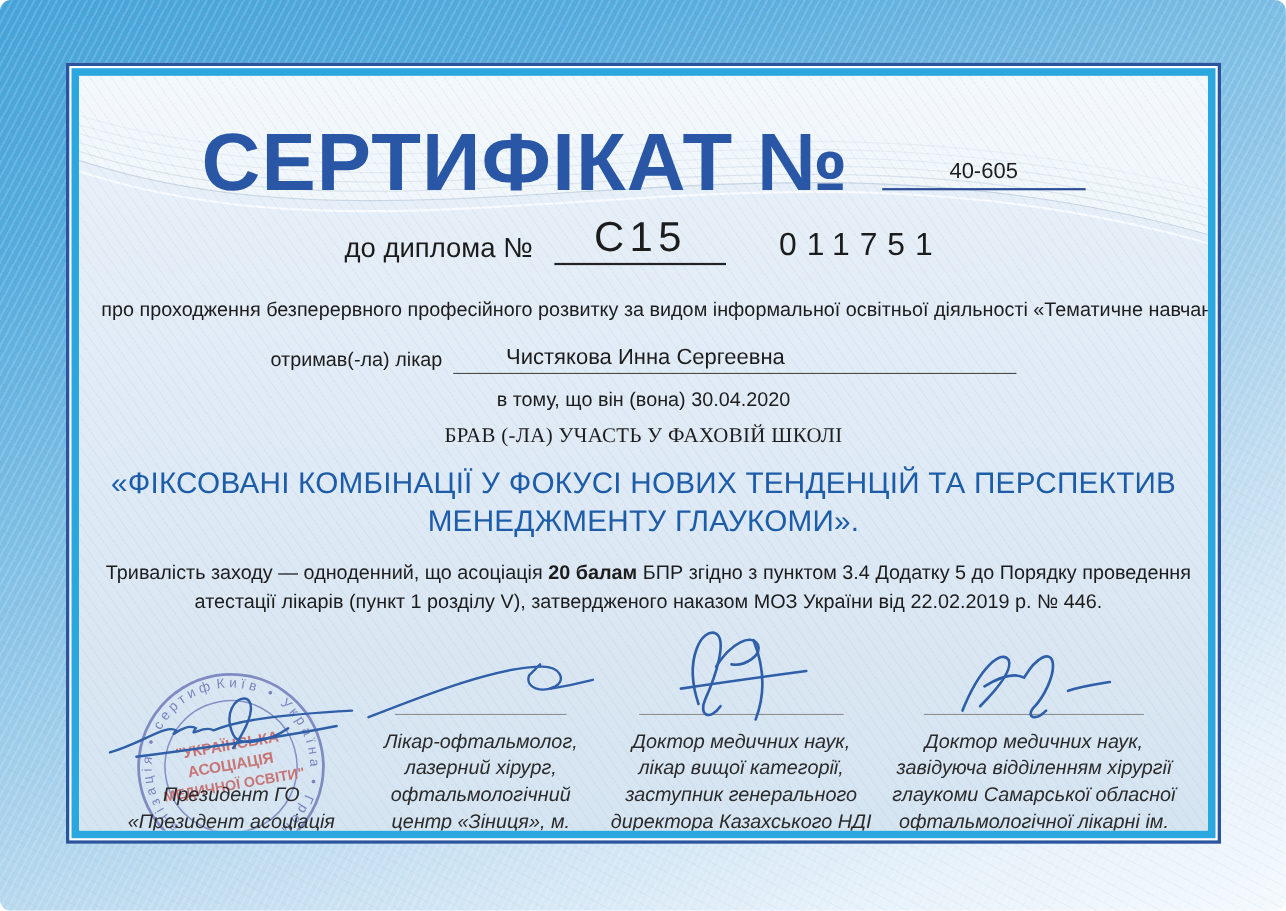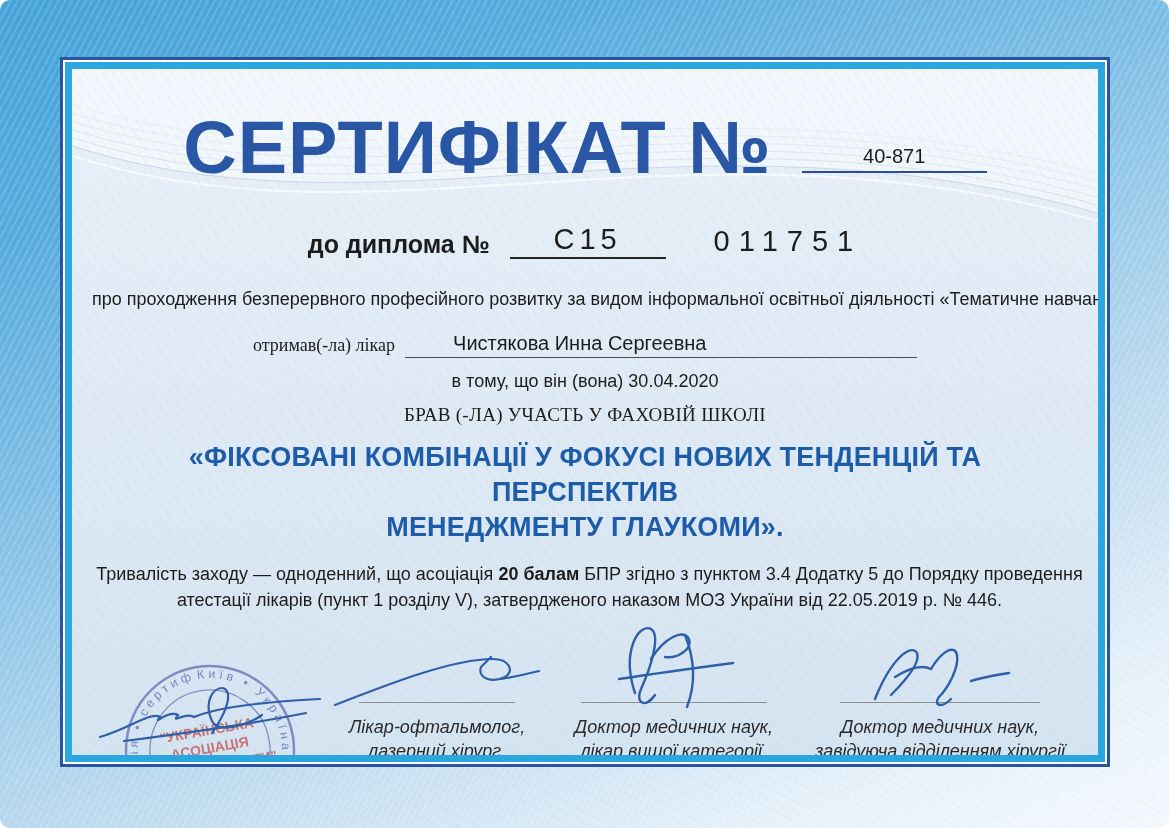--- a/index.html
+++ b/index.html
@@ -27,34 +27,34 @@
   .waves{position:absolute;top:0;left:0;width:100%;height:230px;pointer-events:none;}
 
   .content{position:relative;z-index:3;padding:30px 20px 0 20px;text-align:center;color:#1c1c1c;}
 
   .title-row{display:flex;justify-content:center;align-items:flex-end;gap:30px;margin-top:14px;}
   .cert-title{font-size:74px;font-weight:bold;color:#2a57a5;line-height:.95;margin:0;letter-spacing:1px;}
   .cert-no{width:185px;border-bottom:2px solid #2b4d95;font-size:20px;color:#1c1c1c;
     padding-bottom:3px;margin-bottom:10px;text-align:center;}
 
   .diploma-row{display:flex;justify-content:center;align-items:flex-end;margin-top:12px;}
-  .diploma-label{font-size:25px;font-weight:bold;}
+  .diploma-label{font-size:25px;font-weight:normal;}
   .diploma-series{min-width:140px;border-bottom:2px solid #222;margin-left:20px;
-    font-size:29px;letter-spacing:5px;padding:0 8px 1px 8px;margin-top:28px;}
+    font-size:38px;letter-spacing:5px;padding:0 8px 1px 8px;}
   .diploma-number{font-size:29px;letter-spacing:9px;margin-left:48px;padding-bottom:1px;}
 
   .intro{font-size:18px;margin-top:30px;white-space:nowrap;}
   .recipient-row{display:flex;justify-content:center;align-items:flex-end;margin-top:22px;}
-  .recipient-label{font-size:18px;padding-bottom:2px;font-family:Liberation Serif, serif;}
+  .recipient-label{font-size:18px;padding-bottom:2px;}
   .recipient-line{width:512px;border-bottom:1.5px solid #4a4a4a;margin-left:10px;
     font-size:20px;text-align:left;padding:0 0 2px 48px;box-sizing:border-box;}
   .date-line{font-size:18px;margin-top:13px;}
   .participation{font-size:19px;margin-top:12px;letter-spacing:.3px;font-family:Liberation Serif, serif;}
 
-  .event-title{margin-top:14px;font-size:27px;font-weight:bold;color:#1d5ca8;line-height:1.3;letter-spacing:.2px;}
+  .event-title{margin-top:14px;font-size:27px;font-weight:normal;color:#1d5ca8;line-height:1.3;letter-spacing:.2px;}
   .duration{font-size:18px;line-height:1.45;margin:15px auto 0 auto;width:995px;}
 
   .sig-grid{display:grid;grid-template-columns:24% 22% 26% 28%;margin-top:12px;align-items:end;}
   .sig-cell{position:relative;text-align:center;padding:0 6px;}
   .sig-area{position:relative;height:88px;}
   .autograph{position:absolute;bottom:2px;left:50%;transform:translateX(-50%);z-index:2;}
   .sig-line{position:absolute;bottom:10px;left:12%;width:76%;border-top:1.6px solid #8f8f8f;z-index:1;}
   .sig-caption{position:relative;z-index:3;font-style:italic;font-size:18px;line-height:1.35;color:#2a2a2a;margin-top:2px;}
   .stamp{position:absolute;left:50%;top:-12px;transform:translateX(-50%) rotate(-10deg);z-index:1;opacity:.85;}
 </style>
@@ -74,21 +74,21 @@
           <path d="M-20,38 C300,145 620,-4 1050,118" fill="none" stroke="rgba(130,158,186,0.12)" stroke-width="1"></path>
           <path d="M-20,30 C300,135 620,-10 1050,110" fill="none" stroke="rgba(130,158,186,0.10)" stroke-width="1"></path>
           <path d="M-20,80 C300,195 620,28 1050,158" fill="none" stroke="rgba(255,255,255,0.7)" stroke-width="2"></path>
         </svg>
         <div class="pinstripes"></div>
 
         <div class="content">
 
           <div class="title-row">
             <h1 class="cert-title">СЕРТИФІКАТ №</h1>
-            <div class="cert-no">40-871</div>
+            <div class="cert-no">40-605</div>
           </div>
 
           <div class="diploma-row">
             <span class="diploma-label">до диплома №</span>
             <span class="diploma-series">C15</span>
             <span class="diploma-number">011751</span>
           </div>
 
           <div class="intro">про проходження безперервного професійного розвитку за видом інформальної освітньої діяльності «Тематичне навчання»</div>
 
@@ -99,21 +99,21 @@
 
           <div class="date-line">в тому, що він (вона) 30.04.2020</div>
           <div class="participation">БРАВ (-ЛА) УЧАСТЬ У ФАХОВІЙ ШКОЛІ</div>
 
           <div class="event-title">
             <div>«ФІКСОВАНІ КОМБІНАЦІЇ У ФОКУСІ НОВИХ ТЕНДЕНЦІЙ ТА ПЕРСПЕКТИВ</div>
             <div>МЕНЕДЖМЕНТУ ГЛАУКОМИ».</div>
           </div>
 
           <div class="duration">
-            <span>Тривалість заходу — одноденний, що асоціація </span><b>20 балам</b><span> БПР згідно з пунктом 3.4 Додатку 5 до Порядку проведення атестації лікарів (пункт 1 розділу V), затвердженого наказом МОЗ України від 22.05.2019 р. № 446.</span>
+            <span>Тривалість заходу — одноденний, що асоціація </span><b>20 балам</b><span> БПР згідно з пунктом 3.4 Додатку 5 до Порядку проведення атестації лікарів (пункт 1 розділу V), затвердженого наказом МОЗ України від 22.02.2019 р. № 446.</span>
           </div>
 
           <div class="sig-grid">
 
             <div class="sig-cell">
               <svg class="stamp" width="178" height="178" viewBox="0 0 178 178">
                 <defs>
                     <path id="ringPath" d="M89,17 a72,72 0 1,1 -0.01,0 Z" fill="none"></path>
                   </defs>
                 <circle cx="89" cy="89" r="84" fill="none" stroke="#5f68b0" stroke-width="2.5" opacity="0.85"></circle>

